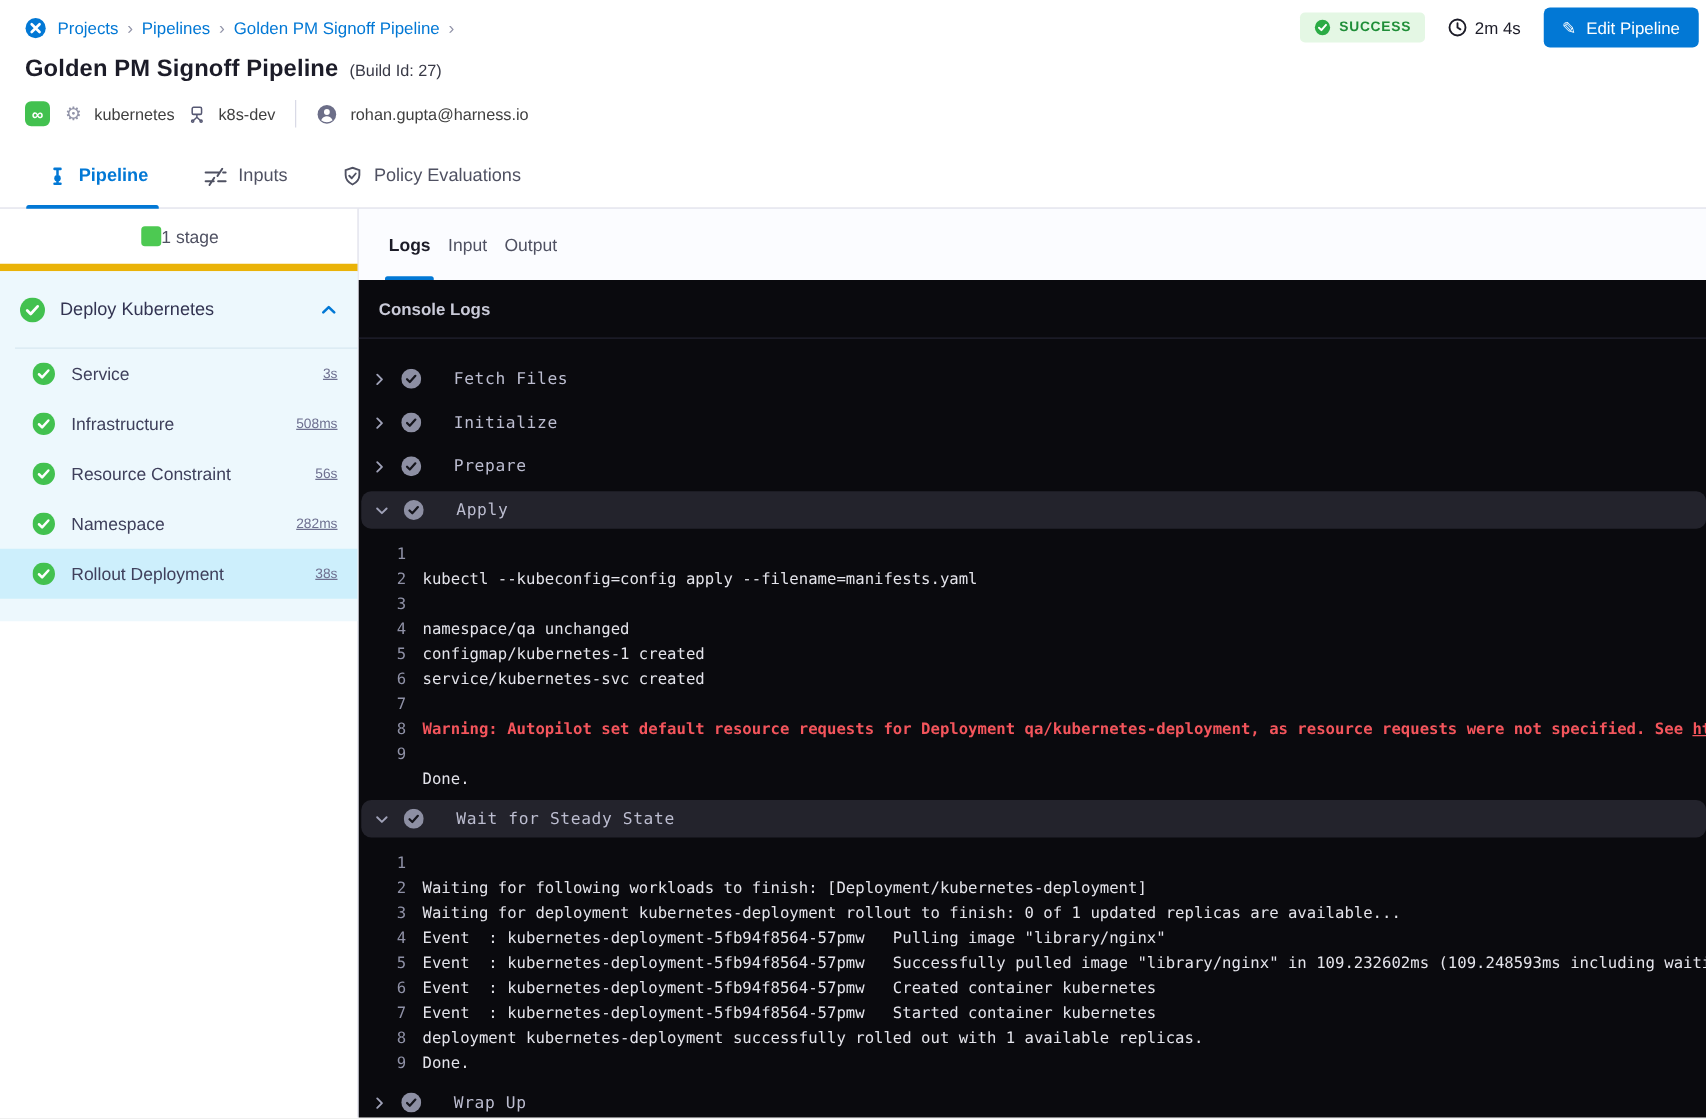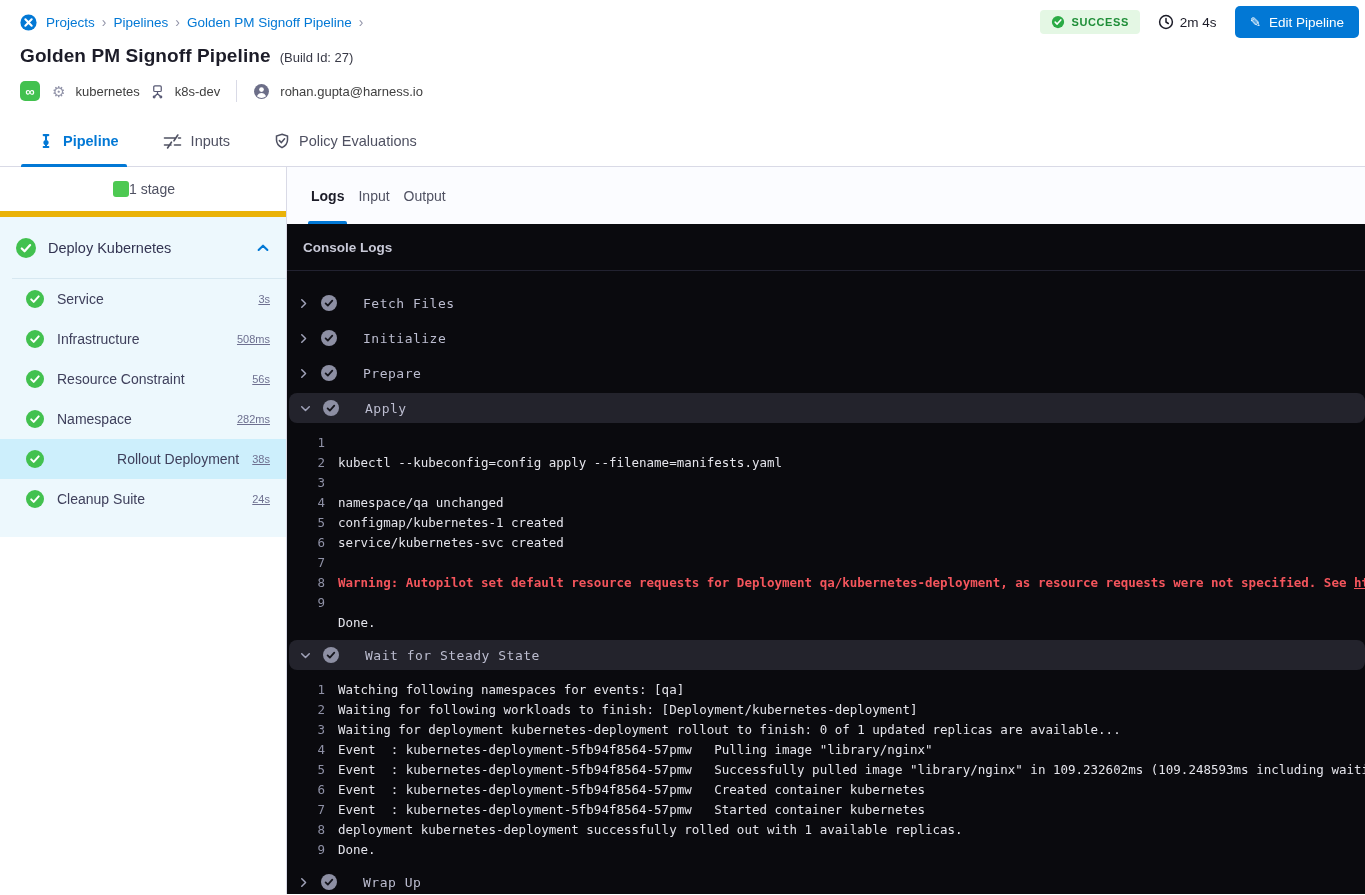--- a/index.html
+++ b/index.html
@@ -43,21 +43,21 @@
   .left { width:287px; border-right:1px solid #d9dae6; background:#fff; flex-shrink:0; }
   .stage-count-row { height:50px; border-bottom:6px solid #eab308; display:flex; align-items:center;
                      justify-content:center; padding:0 14px 0 16px; color:#4f5162; font-size:14px; }
   .stage-square { width:16px; height:16px; border-radius:3px; background:#4dc952; }
   .stage-section { background:#edf8fd; padding-bottom:18px; }
   .stage-header { height:62px; display:flex; align-items:center; gap:12px; padding:0 16px;
                   font-size:14.5px; color:#333452; position:relative; cursor:pointer; }
   .stage-header::after { content:""; position:absolute; bottom:0; left:12px; right:0; height:1px; background:#d7e8f1; }
   .stage-header .chev-up { margin-left:auto; display:flex; }
   .step-row { height:40px; display:flex; align-items:center; gap:13px; padding:0 16px 0 26px; cursor:pointer; }
-  .step-row.selected { background:#cdeffc;text-align:right; }
+  .step-row.selected { background:#cdeffc; }
   .step-name { flex:1; font-size:14px; color:#3f405c; }
   .step-duration { font-size:11px; color:#6e7090;text-decoration:underline; }
 
   .right { flex:1; display:flex; flex-direction:column; min-width:0; }
   .log-tabs { height:57px; background:#fbfcff; display:flex; align-items:center; gap:14px; padding-left:24px; }
   .log-tab { font-size:14px; color:#4f5162; position:relative; height:100%; display:flex; align-items:center; cursor:pointer; }
   .log-tab.active { color:#1c1c28; font-weight:700; }
   .log-tab.active::after { content:""; position:absolute; left:-3px; right:-3px; bottom:0; height:3px;
                            background:#0278d5; border-radius:2px 2px 0 0; }
 
@@ -238,30 +238,20 @@
             <div class="step-row selected">
               <span style="display: flex;">
                 <svg width="18" height="18" viewBox="0 0 18 18">
                   <circle cx="9" cy="9" r="9" fill="#42c14f"></circle>
                   <path d="M5.2 9.4l2.5 2.5 5-5.5" stroke="#fff" stroke-width="2" fill="none" stroke-linecap="round" stroke-linejoin="round"></path>
                 </svg>
               </span>
               <span class="step-name">Rollout Deployment</span>
               <span class="step-duration">38s</span>
             </div>
-            <div class="step-row">
-              <span style="display: flex;">
-                <svg width="18" height="18" viewBox="0 0 18 18">
-                  <circle cx="9" cy="9" r="9" fill="#42c14f"></circle>
-                  <path d="M5.2 9.4l2.5 2.5 5-5.5" stroke="#fff" stroke-width="2" fill="none" stroke-linecap="round" stroke-linejoin="round"></path>
-                </svg>
-              </span>
-              <span class="step-name">Cleanup Suite</span>
-              <span class="step-duration">24s</span>
-            </div>
           </div>
       </div>
     </aside>
 
     <section class="right">
       <div class="log-tabs">
         <div class="log-tab active">Logs</div>
         <div class="log-tab">Input</div>
         <div class="log-tab">Output</div>
       </div>
@@ -346,21 +336,21 @@
               </span>
               <span class="scheck">
                 <svg width="16" height="16" viewBox="0 0 18 18">
                   <circle cx="9" cy="9" r="9" fill="#8d8fa3"></circle>
                   <path d="M5.2 9.4l2.5 2.5 5-5.5" stroke="#15151c" stroke-width="2" fill="none" stroke-linecap="round" stroke-linejoin="round"></path>
                 </svg>
               </span>
               <span class="stitle">Wait for Steady State</span>
             </div>
             <div class="sec-body">
-              <div class="log-line"><span class="num">1</span><span class="txt">Watching following namespaces for events: [qa]</span></div>
+              <div class="log-line"><span class="num">1</span></div>
               <div class="log-line"><span class="num">2</span><span class="txt">Waiting for following workloads to finish: [Deployment/kubernetes-deployment]</span></div>
               <div class="log-line"><span class="num">3</span><span class="txt">Waiting for deployment kubernetes-deployment rollout to finish: 0 of 1 updated replicas are available...</span></div>
               <div class="log-line"><span class="num">4</span><span class="txt">Event  : kubernetes-deployment-5fb94f8564-57pmw   Pulling image "library/nginx"</span></div>
               <div class="log-line"><span class="num">5</span><span class="txt">Event  : kubernetes-deployment-5fb94f8564-57pmw   Successfully pulled image "library/nginx" in 109.232602ms (109.248593ms including waiting)</span></div>
               <div class="log-line"><span class="num">6</span><span class="txt">Event  : kubernetes-deployment-5fb94f8564-57pmw   Created container kubernetes</span></div>
               <div class="log-line"><span class="num">7</span><span class="txt">Event  : kubernetes-deployment-5fb94f8564-57pmw   Started container kubernetes</span></div>
               <div class="log-line"><span class="num">8</span><span class="txt">deployment kubernetes-deployment successfully rolled out with 1 available replicas.</span></div>
               <div class="log-line"><span class="num">9</span><span class="txt">Done.</span></div>
             </div>
             <div class="sec-header">

